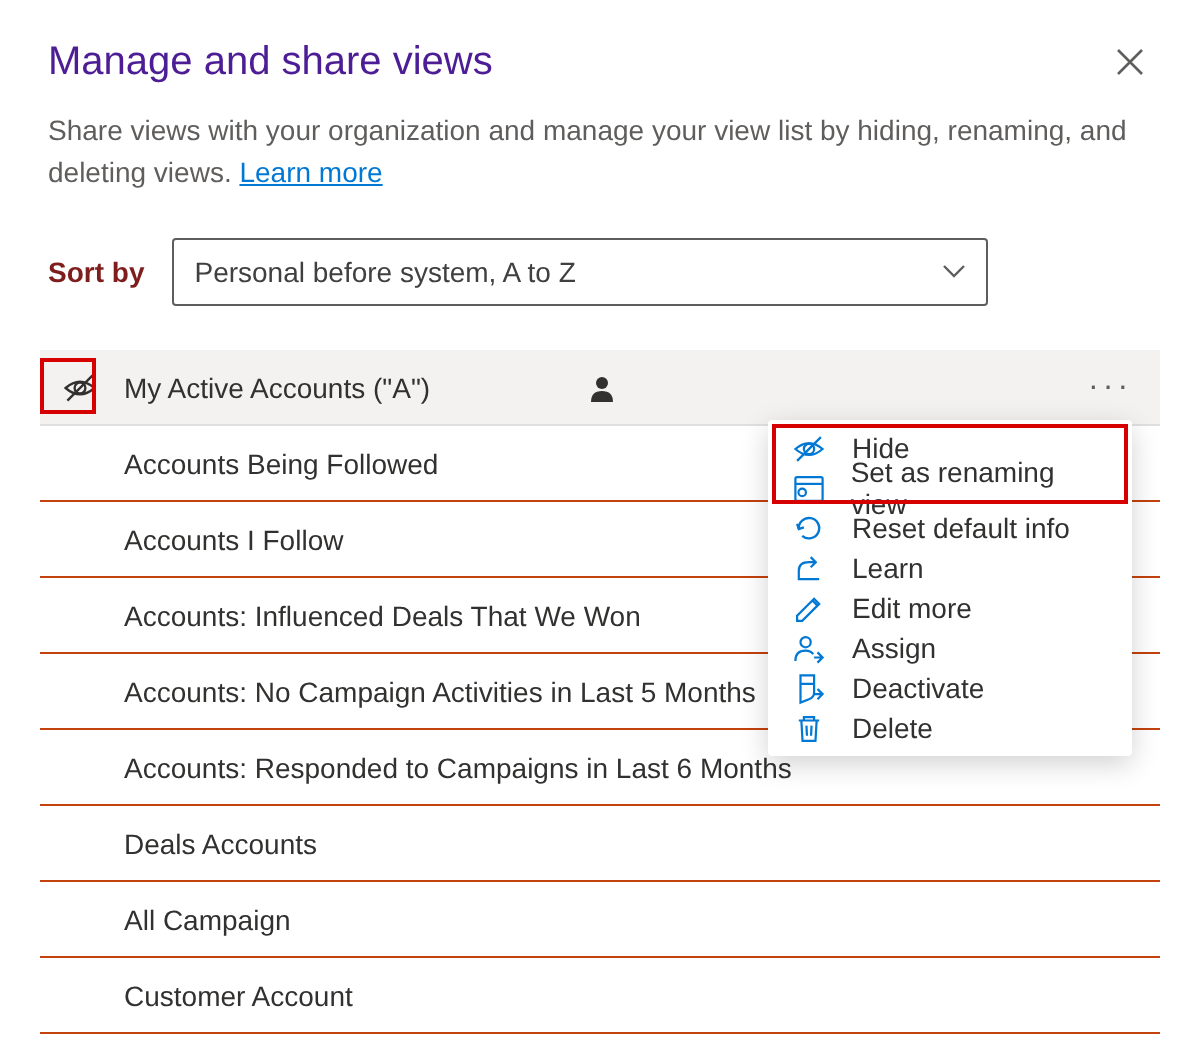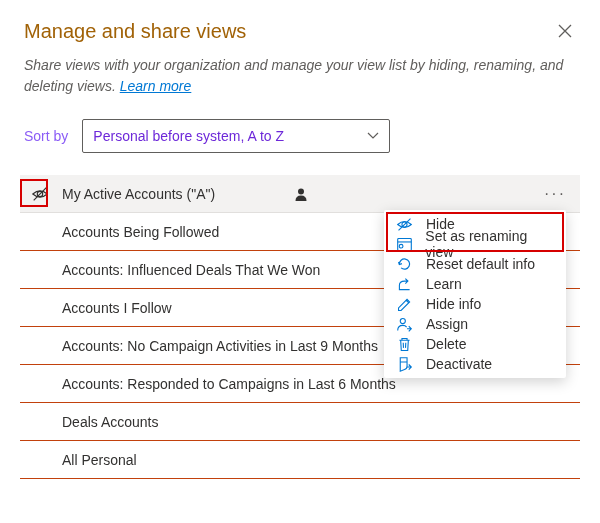--- a/index.html
+++ b/index.html
@@ -14,46 +14,45 @@
       position: relative;
       padding: 0;
     }
     .panel { padding: 20px 24px 0 24px; }
     .header-row {
       display: flex;
       justify-content: space-between;
       align-items: flex-start;
       margin-bottom: 12px;
     }
-    .title { font-size: 20px; font-weight: 400; color: #a16207; }
+    .title { font-size: 20px; font-weight: 400; color: #4c1d95; }
     .close-btn {
       background: none; border: none; cursor: pointer;
       font-size: 16px; color: #605e5c; padding: 4px;
       line-height: 1;
     }
     .subtitle {
       font-size: 14px; color: #605e5c; line-height: 1.5;
       margin-bottom: 22px;
-      font-style: italic;
     }
     .subtitle a { color: #0078d4; text-decoration: underline; }
     .sort-row {
       display: flex; align-items: center; gap: 14px;
       margin-bottom: 22px;
     }
-    .sort-label { font-weight: 400; font-size: 14px; color: #8b5cf6; }
+    .sort-label { font-weight: 700; font-size: 14px; color: #7f1d1d; }
     .sort-select {
       flex: 0 0 auto;
-      width: 308px;
+      width: 408px;
       height: 34px;
       border: 1px solid #605e5c;
       border-radius: 2px;
       padding: 0 30px 0 10px;
       font-size: 14px;
-      color: #6d28d9;
+      color: #404040;
       background: #fff;
       display: flex; align-items: center;
       justify-content: space-between;
       cursor: pointer;
       position: relative;
     }
     .sort-select .chev {
       position: absolute; right: 10px; top: 50%;
       transform: translateY(-50%);
       color: #605e5c;
@@ -173,36 +172,39 @@
       <span style="flex:1"></span>
       <button class="more-btn">
         <span>···</span>
       </button>
     </div>
 
     <div class="row plain">
         <span class="name">Accounts Being Followed</span>
       </div>
     <div class="row plain">
+        <span class="name">Accounts I Follow</span>
+      </div>
+    <div class="row plain">
         <span class="name">Accounts: Influenced Deals That We Won</span>
       </div>
     <div class="row plain">
-        <span class="name">Accounts I Follow</span>
-      </div>
-    <div class="row plain">
-        <span class="name">Accounts: No Campaign Activities in Last 9 Months</span>
+        <span class="name">Accounts: No Campaign Activities in Last 5 Months</span>
       </div>
     <div class="row plain">
         <span class="name">Accounts: Responded to Campaigns in Last 6 Months</span>
       </div>
     <div class="row plain">
         <span class="name">Deals Accounts</span>
       </div>
     <div class="row plain">
-        <span class="name">All Personal</span>
+        <span class="name">All Campaign</span>
+      </div>
+    <div class="row plain">
+        <span class="name">Customer Account</span>
       </div>
     <div class="row plain" style="border-bottom:none"></div>
 
   </div>
 </div>
 
 <div class="context-menu">
   <div class="menu-highlight"></div>
 
   <div class="menu-item">
@@ -245,46 +247,46 @@
     </span>
     <span>Learn</span>
   </div>
 
   <div class="menu-item">
     <span class="ico">
       <svg width="17" height="17" viewBox="0 0 20 20">
           <path d="M3 17 L3 14 L13 4 L16 7 L6 17 Z M12 5 L15 8" fill="none" stroke="#0078d4" stroke-width="1.3"></path>
         </svg>
     </span>
-    <span>Hide info</span>
+    <span>Edit more</span>
   </div>
 
   <div class="menu-item">
     <span class="ico">
       <svg width="17" height="17" viewBox="0 0 20 20">
           <circle cx="8" cy="6" r="3" fill="none" stroke="#0078d4" stroke-width="1.3"></circle>
           <path d="M2 17 Q2 11 8 11 Q11 11 12.5 13" fill="none" stroke="#0078d4" stroke-width="1.3"></path>
           <path d="M13 15 L18 15 M15 12 L18 15 L15 18" fill="none" stroke="#0078d4" stroke-width="1.3"></path>
         </svg>
     </span>
     <span>Assign</span>
   </div>
 
   <div class="menu-item">
     <span class="ico">
       <svg width="17" height="17" viewBox="0 0 20 20">
-          <path d="M4 5 L16 5 M7 5 L7 3 L13 3 L13 5 M5.5 5 L6.2 17 L13.8 17 L14.5 5 M8.5 8 L8.8 14 M11.5 8 L11.2 14" fill="none" stroke="#0078d4" stroke-width="1.3"></path>
-        </svg>
-    </span>
-    <span>Delete</span>
-  </div>
-
-  <div class="menu-item">
-    <span class="ico">
-      <svg width="17" height="17" viewBox="0 0 20 20">
           <path d="M5 2 L13 2 L13 12 Q13 15 10 16 L5 18 Z M5 7 L13 7" fill="none" stroke="#0078d4" stroke-width="1.3"></path>
           <path d="M13 13 L18 13 M15 10 L18 13 L15 16" fill="none" stroke="#0078d4" stroke-width="1.3"></path>
         </svg>
     </span>
     <span>Deactivate</span>
   </div>
 
+  <div class="menu-item">
+    <span class="ico">
+      <svg width="17" height="17" viewBox="0 0 20 20">
+          <path d="M4 5 L16 5 M7 5 L7 3 L13 3 L13 5 M5.5 5 L6.2 17 L13.8 17 L14.5 5 M8.5 8 L8.8 14 M11.5 8 L11.2 14" fill="none" stroke="#0078d4" stroke-width="1.3"></path>
+        </svg>
+    </span>
+    <span>Delete</span>
+  </div>
+
 </div>
 
 </body></html>

